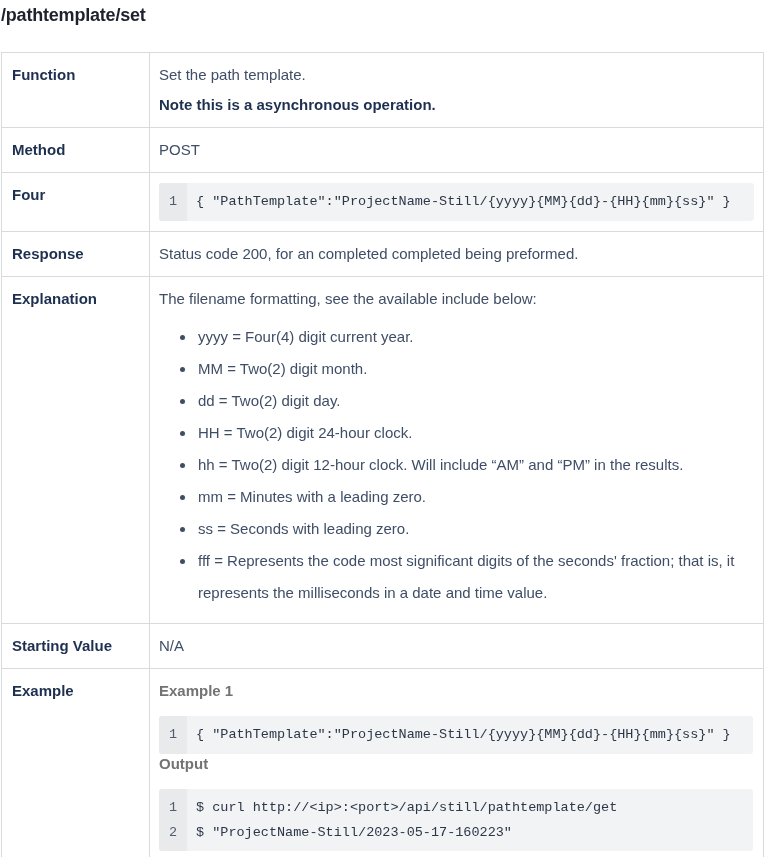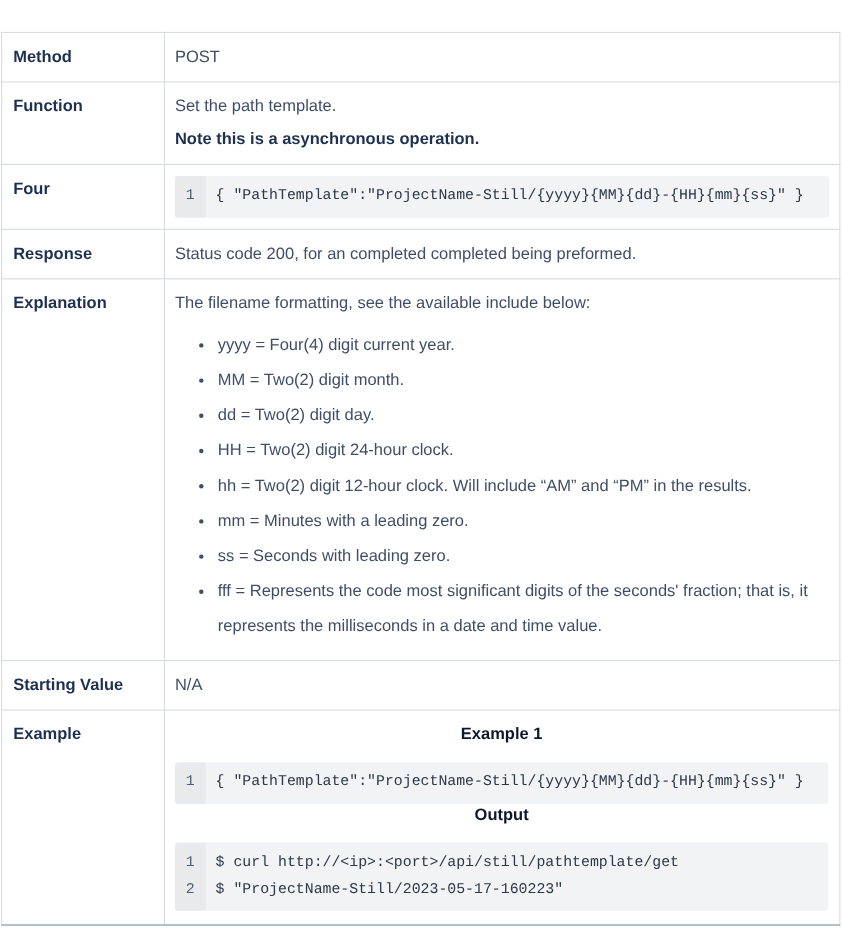--- a/index.html
+++ b/index.html
@@ -42,23 +42,22 @@
   td.val { padding: 12px 10px 12px 9px; }
   td.val.code-cell { padding: 10px 9px; }
   td.val p { margin: 0; }
   p.note {
     margin-top: 10px !important;
     font-weight: bold;
     color: #1e3050;
   }
   p.sub-heading {
     font-weight: bold;
-    color: #0f172a;
+    color: #737373;
     margin: 0;
-    text-align: center;
   }
 
   ul.format-list {
     margin: 12px 0 2px 0;
     padding-left: 37px;
   }
   ul.format-list li {
     line-height: 32px;
     padding-left: 2px;
   }
@@ -95,35 +94,36 @@
   .code.two-line .gutter, .code.two-line .lines { padding-top: 6px; padding-bottom: 6px; }
 
   .mt-code { margin-top: 15px; }
   .mt-heading { margin-top: 19px; }
 </style>
 </head>
 <body>
 
 <main class="page">
 
+  <h2 class="page-title">/pathtemplate/set</h2>
 
   <table class="endpoint-table">
     <tbody>
-
-      <tr>
-        <td class="lbl">Method</td>
-        <td class="val">POST</td>
-      </tr>
 
       <tr>
         <td class="lbl">Function</td>
         <td class="val">
           <p>Set the path template.</p>
           <p class="note">Note this is a asynchronous operation.</p>
         </td>
+      </tr>
+
+      <tr>
+        <td class="lbl">Method</td>
+        <td class="val">POST</td>
       </tr>
 
       <tr>
         <td class="lbl">Four</td>
         <td class="val code-cell">
           <div class="code">
             <div class="gutter">
               <span>1</span>
             </div>
             <div class="lines">

